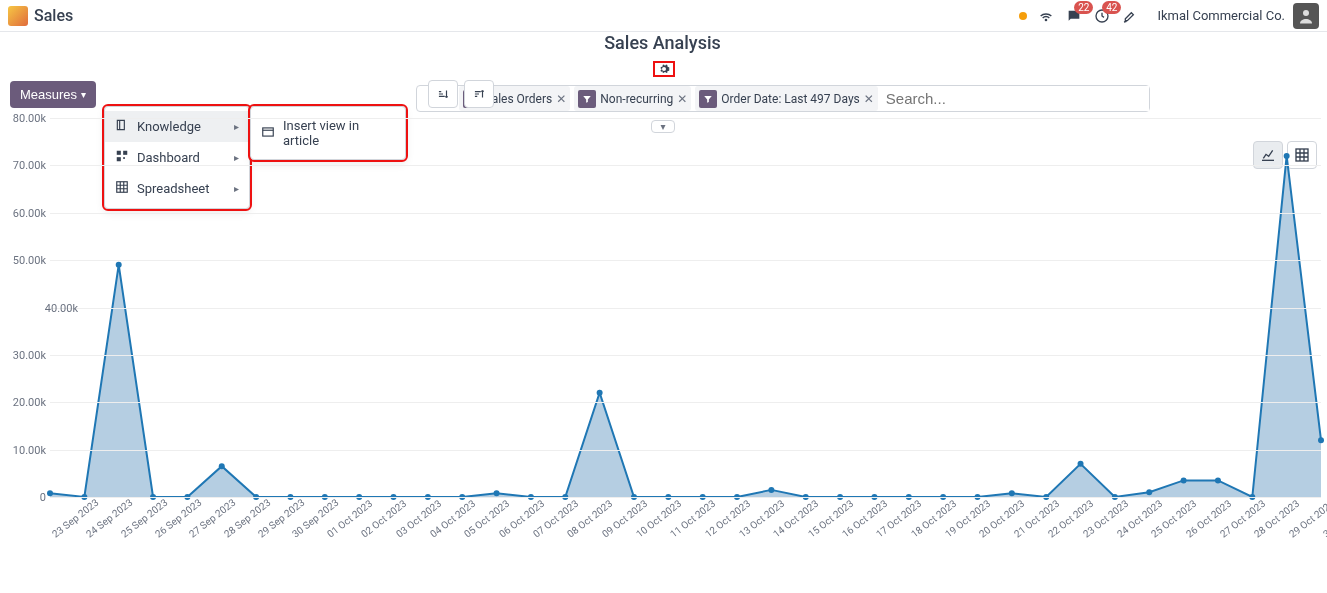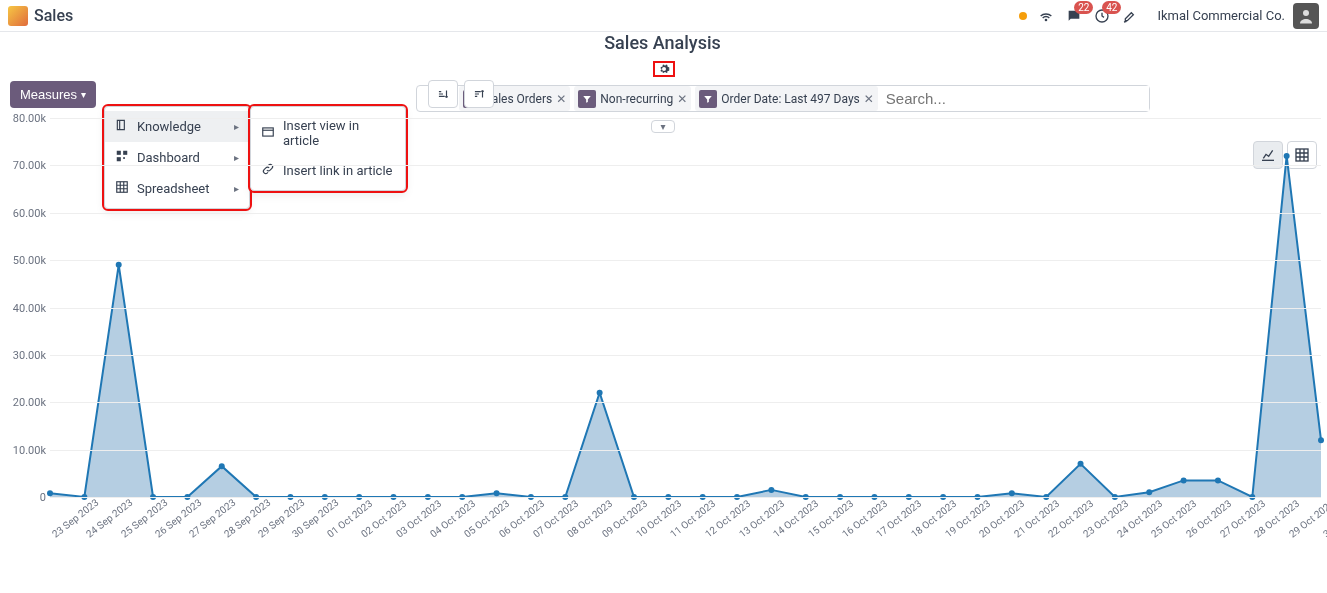--- a/index.html
+++ b/index.html
@@ -194,27 +194,20 @@
         <span class="chev">▸</span>
       </div>
     </div>
   <div class="submenu" id="cog-submenu">
       <div class="menu-item">
         <span><svg width="14" height="14" viewBox="0 0 24 24" fill="none" stroke="#374151" stroke-width="2">
             <rect x="3" y="5" width="18" height="14"></rect>
             <path d="M3 9h18"></path>
           </svg></span>
         <span>Insert view in article</span>
-      </div>
-      <div class="menu-item">
-        <span><svg width="14" height="14" viewBox="0 0 24 24" fill="none" stroke="#374151" stroke-width="2">
-            <path d="M10 14a4 4 0 005.66 0l3-3a4 4 0 00-5.66-5.66l-1 1"></path>
-            <path d="M14 10a4 4 0 00-5.66 0l-3 3a4 4 0 005.66 5.66l1-1"></path>
-          </svg></span>
-        <span>Insert link in article</span>
       </div>
     </div>
 
   <div class="tool-spacer"></div>
   <div class="tool-btn">
     <svg width="14" height="14" viewBox="0 0 24 24" fill="none" stroke="currentColor" stroke-width="2">
         <path d="M5 8h4M5 12h7M5 16h10"></path>
         <path d="M18 6v12m0 0l-2-2m2 2l2-2"></path>
       </svg>
   </div>
@@ -272,21 +265,21 @@
       </svg>
   <div class="ygrid" style="top: 100%;"></div>
       <div class="ytick" style="bottom: 0%;">0</div>
       <div class="ygrid" style="top: 87.5%;"></div>
       <div class="ytick" style="bottom: 12.5%;">10.00k</div>
       <div class="ygrid" style="top: 75%;"></div>
       <div class="ytick" style="bottom: 25%;">20.00k</div>
       <div class="ygrid" style="top: 62.5%;"></div>
       <div class="ytick" style="bottom: 37.5%;">30.00k</div>
       <div class="ygrid" style="top: 50%;"></div>
-      <div class="ytick" style="bottom: 50%;">40.00k</div>
+      <div class="ytick" style="bottom: 50%; margin-left: 32px;">40.00k</div>
       <div class="ygrid" style="top: 37.5%;"></div>
       <div class="ytick" style="bottom: 62.5%;">50.00k</div>
       <div class="ygrid" style="top: 25%;"></div>
       <div class="ytick" style="bottom: 75%;">60.00k</div>
       <div class="ygrid" style="top: 12.5%;"></div>
       <div class="ytick" style="bottom: 87.5%;">70.00k</div>
       <div class="ygrid" style="top: 0%;"></div>
       <div class="ytick" style="bottom: 100%;">80.00k</div>
     </div>
   <div class="xlabels" id="xlabels">

